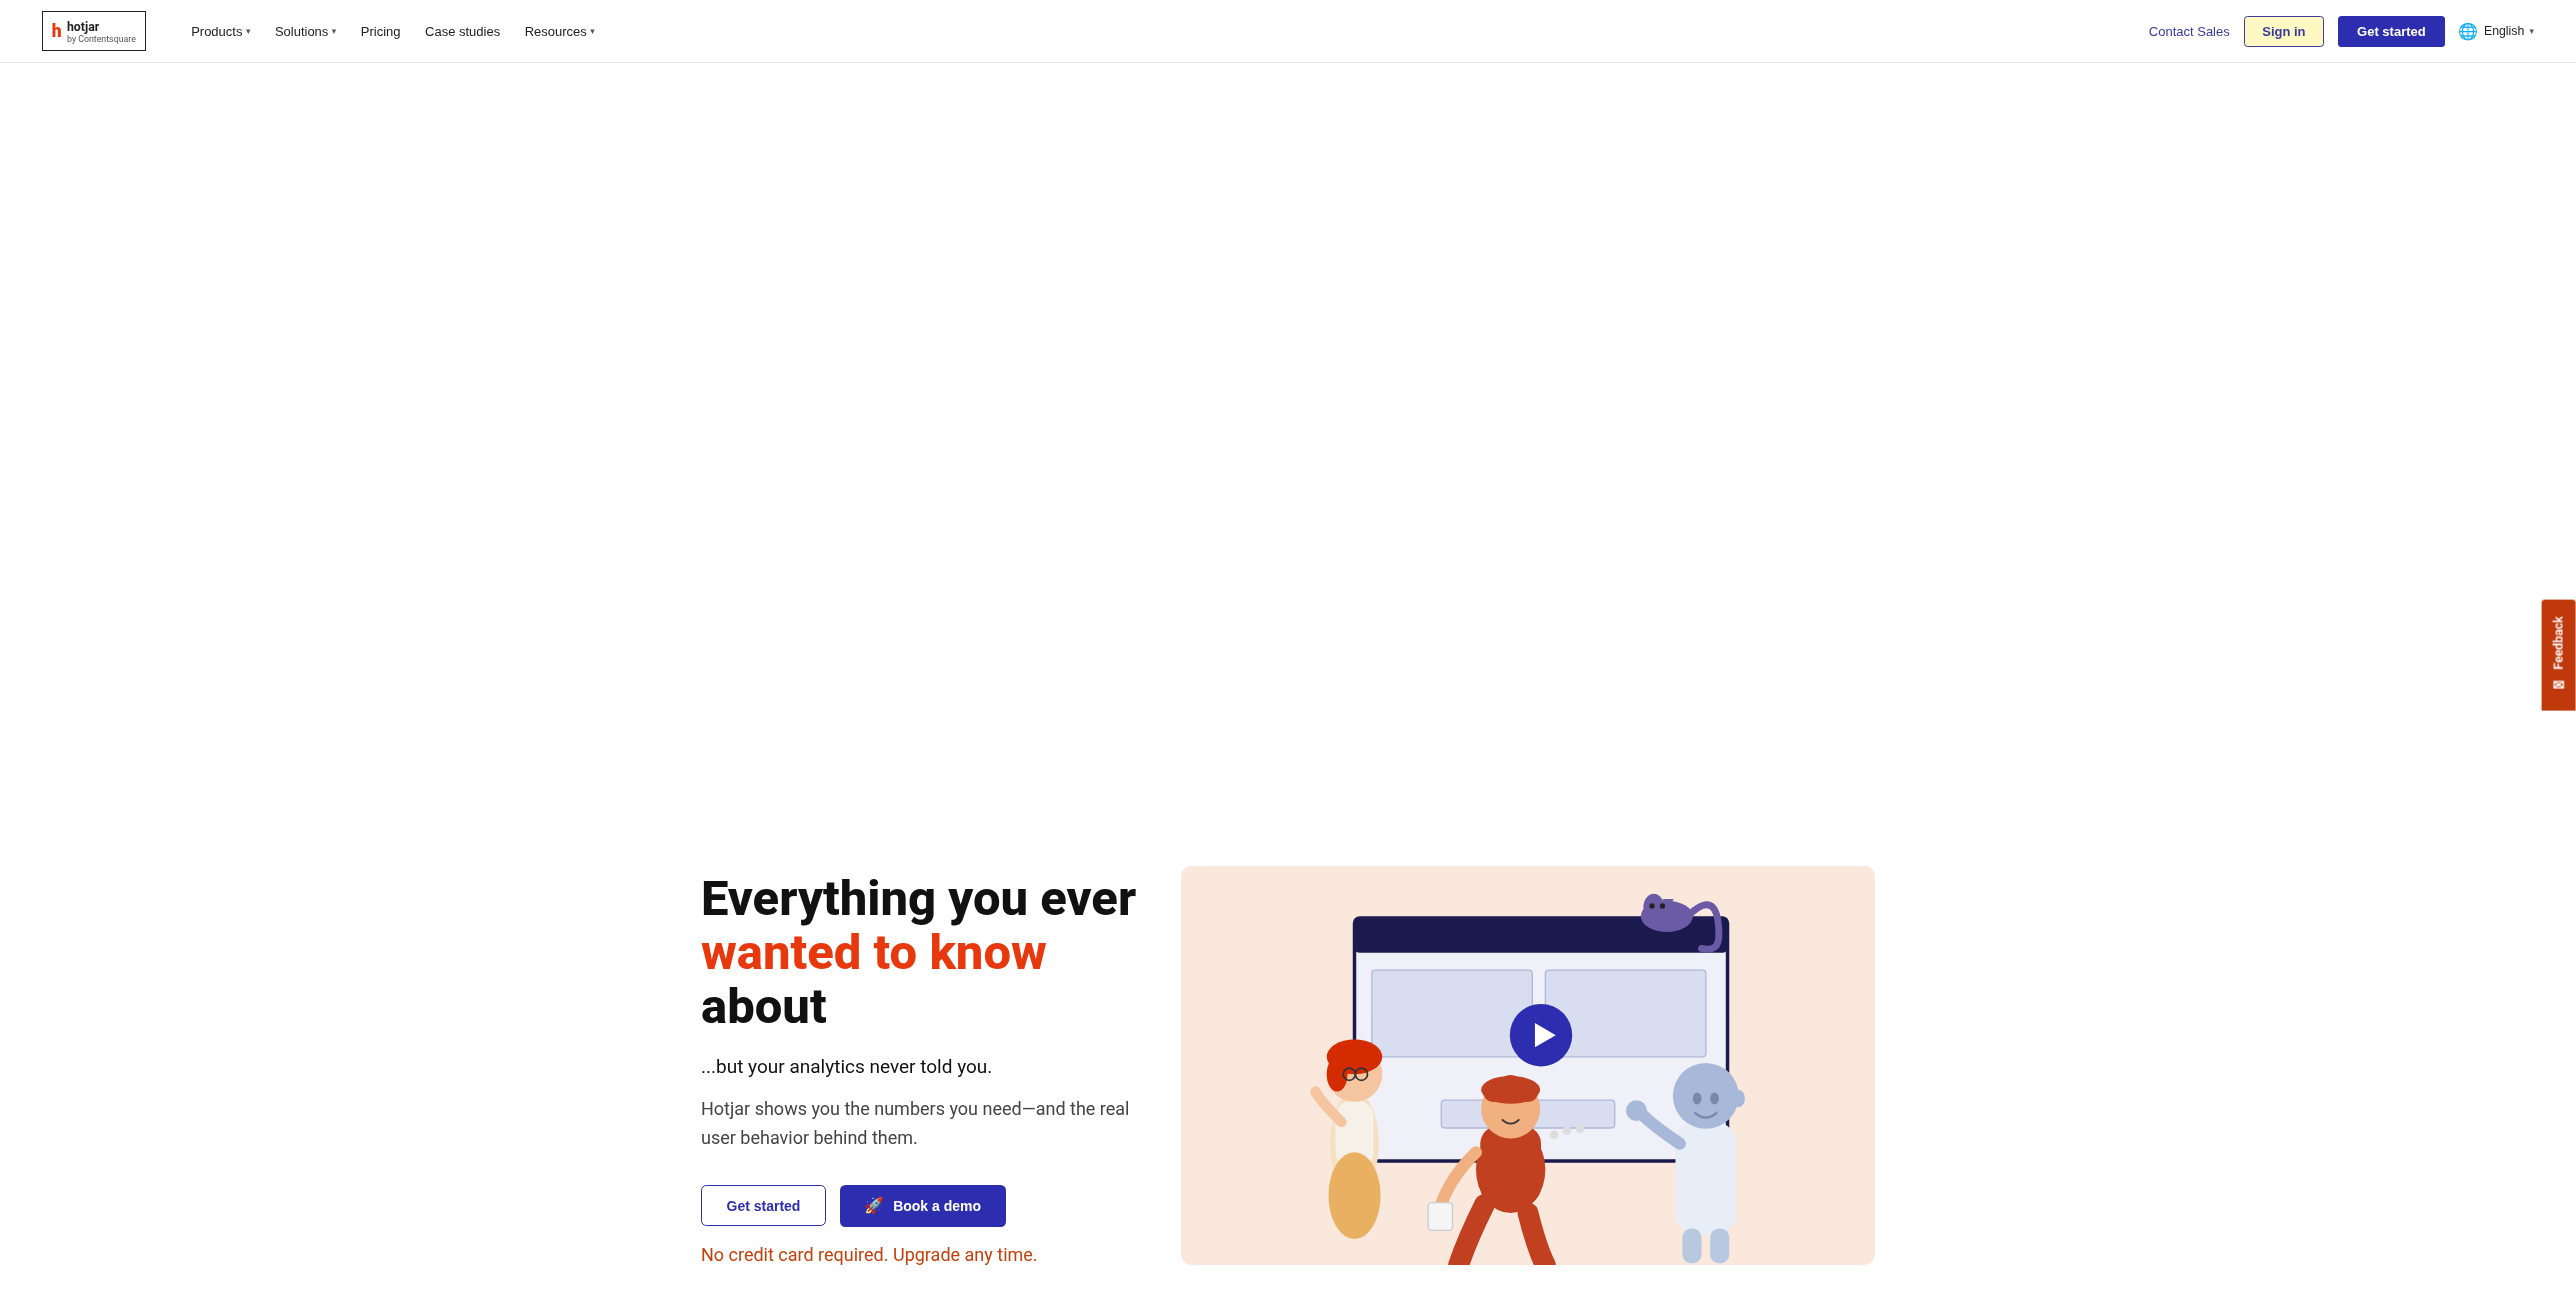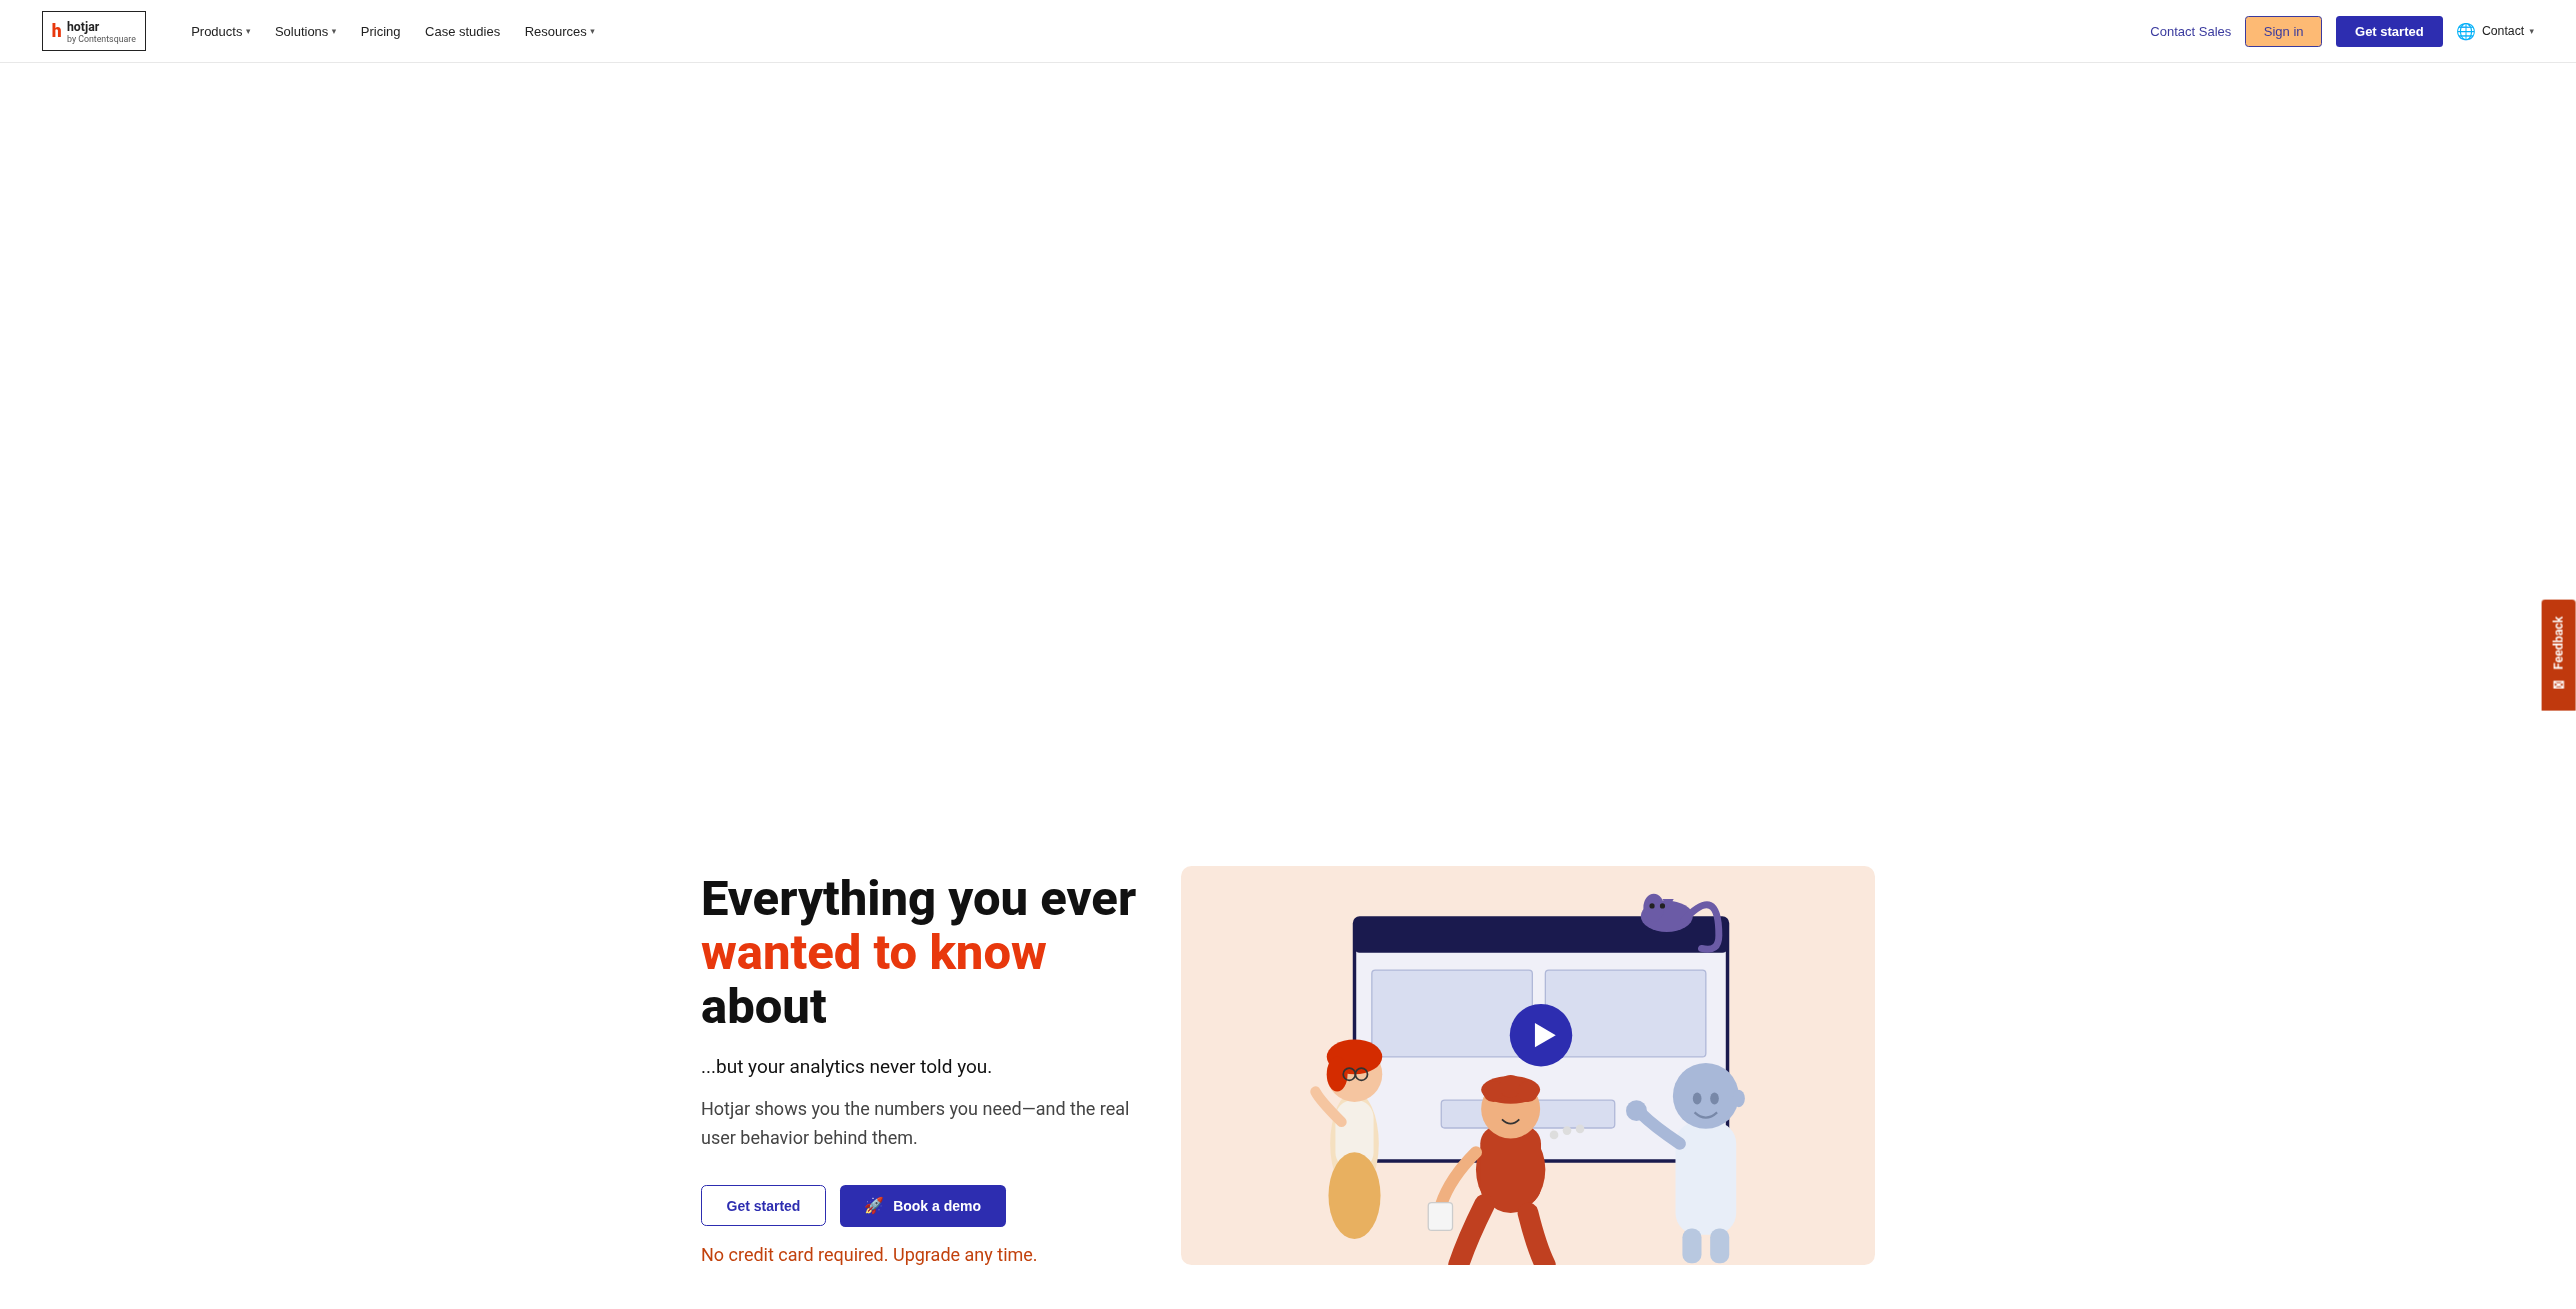--- a/index.html
+++ b/index.html
@@ -37,22 +37,22 @@
     .chevron { font-size: 8.8px; color: #555; }
     .nav-right {
       display: flex; gap: 14px; margin-left: auto;
     }
     .contact-sales {
       color: #3a3a9e; font-size: 13px; font-weight: 500; text-decoration: none; cursor: pointer;
       background: none; border: none;
     }
     .btn-signin {
       border: 1.3px solid #3a3a9e; color: #3a3a9e;
-      padding: 7px 17.5px; border-radius: 3.5px; font-size: 13px; font-weight: 400;
-      background: #fdba74; cursor: pointer;
+      padding: 7px 17.5px; border-radius: 3.5px; font-size: 13px; font-weight: 700;
+      background: #fef9c3; cursor: pointer;
     }
     .btn-get-started-nav {
       background: #2d2db0; color: #fff;
       padding: 8px 19px; border-radius: 3.5px; font-size: 13px; font-weight: 600;
       border: none; cursor: pointer;
     }
     .lang-btn {
       display: flex; align-items: center; gap: 5.3px;
       font-size: 12.3px; color: #222; background: none; border: none; cursor: pointer;
     }
@@ -159,21 +159,21 @@
       <span>Resources</span>
       <span class="chevron">▾</span>
     </button>
   </div>
   <div class="nav-right">
     <button class="contact-sales">Contact Sales</button>
     <button class="btn-signin">Sign in</button>
     <button class="btn-get-started-nav">Get started</button>
     <button class="lang-btn">
       <span class="globe-icon">🌐</span>
-      <span>Contact</span>
+      <span>English</span>
       <span class="chevron">▾</span>
     </button>
   </div>
 </nav>
 
 <main>
   <div class="hero">
     <div class="hero-text">
       <h1 class="hero-title">
         <span>Everything you ever</span><br>

